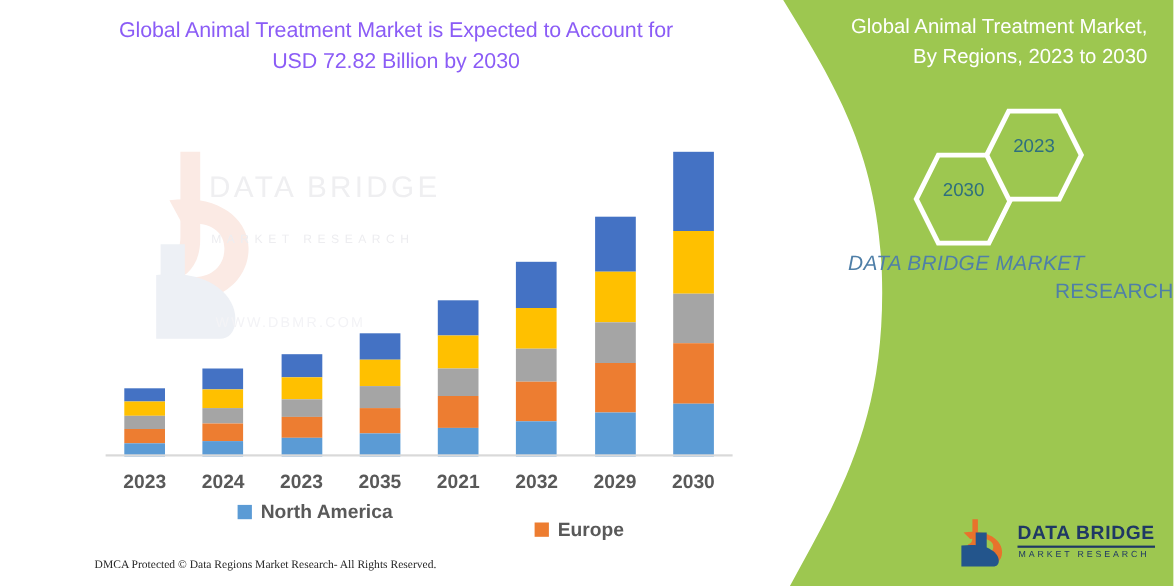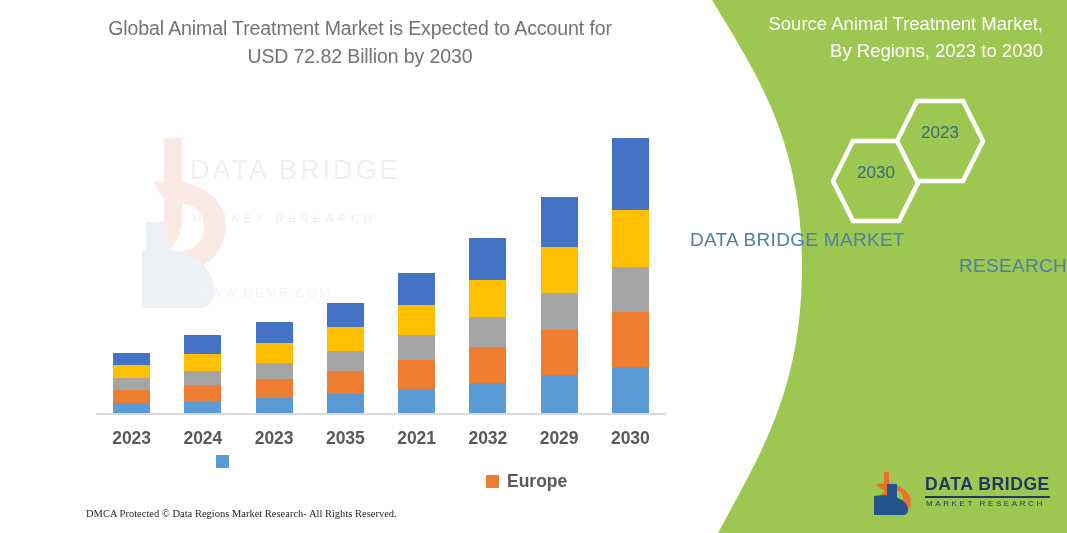--- a/index.html
+++ b/index.html
@@ -26,21 +26,21 @@
   #left-panel {
     position: absolute;
     left: 0; top: 0;
     width: 712px; height: 533px;
   }
   #chart-title {
     position: absolute;
     left: 40px; top: 14px;
     width: 640px;
     text-align: center;
-    color: #737373;
+    color: #8b5cf6;
     font-size: 19.5px;
     line-height: 28px;
     font-weight: 400;
     letter-spacing: -0.1px;
   }
 
   
   #watermark {
     position: absolute;
     left: 130px; top: 130px;
@@ -185,23 +185,25 @@
     position: absolute;
     color: #2E6F7E;
     font-size: 17px;
     width: 100%;
     text-align: center;
   }
   #brand-line1 {
     position: absolute;
     left: 0; top: 229px;
     width: 377px;
+    text-align: center;
     color: #4F7FA8;
     font-size: 19px;
     letter-spacing: 0.3px;
+    font-style: italic;
   }
   #brand-line2 {
     position: absolute;
     left: 0; top: 255px;
     width: 377px;
     text-align: right;
     color: #4F7FA8;
     font-size: 19px;
     letter-spacing: 0.3px;
   }
@@ -322,37 +324,38 @@
         <div class="x-label" style="left: 213.375px;">2035</div>
         <div class="x-label" style="left: 284.625px;">2021</div>
         <div class="x-label" style="left: 355.875px;">2032</div>
         <div class="x-label" style="left: 427.125px;">2029</div>
         <div class="x-label" style="left: 498.375px;">2030</div>
       </div>
 
     <div id="legend">
         <div class="legend-item" style="left: 120px;">
           <span class="legend-swatch" style="background: rgb(91, 155, 213);"></span>
+          <span class="legend-label">North America</span>
         </div>
         <div class="legend-item" style="left: 390px; margin-top: 16px;">
           <span class="legend-swatch" style="background: rgb(237, 125, 49);"></span>
           <span class="legend-label">Europe</span>
         </div>
       </div>
 
     <div id="footer-left">DMCA Protected © Data Regions Market Research-  All Rights Reserved.</div>
   </div>
 
   <div id="right-panel">
     <svg id="green-shape" viewBox="0 0 377 533" preserveAspectRatio="none">
       <path d="M22 0 L377 0 L377 533 L28 533 C70 455 112 390 112 266 C112 142 68 76 22 0 Z" fill="#9DC750"></path>
     </svg>
 
     <div id="right-title">
-      <span>Source Animal Treatment Market,</span><br>
+      <span>Global Animal Treatment Market,</span><br>
       <span>By Regions, 2023 to 2030</span>
     </div>
 
     <svg class="hexagon" style="left:140px; top:138px; width:92px; height:86px;" viewBox="0 0 92 86">
       <polygon points="23,3 69,3 89,43 69,83 23,83 3,43" fill="none" stroke="#FFFFFF" stroke-width="4.5"></polygon>
     </svg>
     <div class="hex-label" style="left:140px; top:163px; width:92px;">2030</div>
 
     <svg class="hexagon" style="left:204px; top:98px; width:92px; height:86px;" viewBox="0 0 92 86">
       <polygon points="23,3 69,3 89,43 69,83 23,83 3,43" fill="#9DC750" stroke="#FFFFFF" stroke-width="4.5"></polygon>

